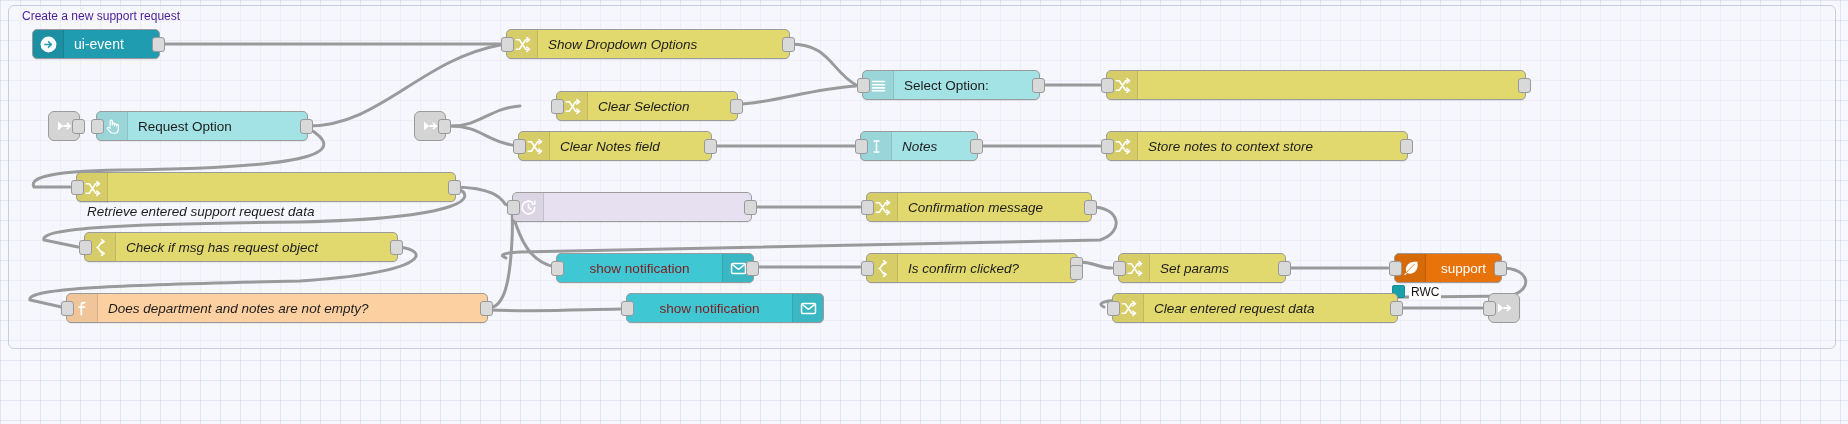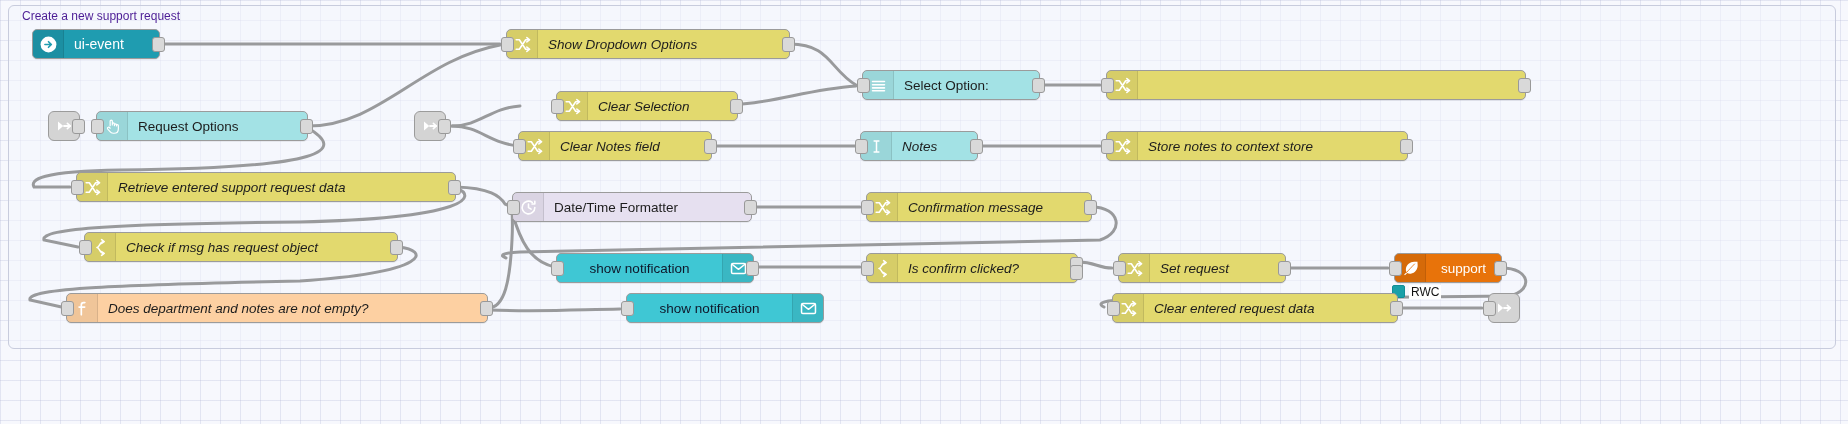--- a/index.html
+++ b/index.html
@@ -94,21 +94,21 @@
   
   .c-change  {background:#e2d96e;}
   .c-switch  {background:#e2d96e;text-align:center;}
   .c-function{background:#fdd0a2;}
   .c-ui      {background:#a3e2e5;}
   .c-uievent {background:#1f9cb0;}
   .c-notify  {background:#3fc7d4;}
   .c-date    {background:#e6e0f0;}
   .c-sqlite  {background:#e8730a;}
   .c-uievent .lbl{color:#fff;font-size:14px;}
-  .c-notify  .lbl{color:#0f172a;}
+  .c-notify  .lbl{color:#7f1d1d;}
   .c-sqlite  .lbl{color:#fff;}
   .c-uievent .ico,.c-notify .ico,.c-sqlite .ico{background:rgba(0,0,0,.08);}
 
   
   .port{
     position:absolute;
     width:11px;height:13px;
     background:#d9d9d9;
     border:1px solid #999;
     border-radius:3px;
@@ -227,21 +227,21 @@
     <span class="port out"></span>
   </div>
 
   <div class="node c-ui" style="left:96px;top:111px;width:212px;">
     <span class="port in"></span>
     <span class="ico">
       <svg class="g" width="19" height="19" viewBox="0 0 24 24">
         <path d="M9 11V5.4a1.4 1.4 0 112.8 0V10m0-1.2a1.3 1.3 0 112.6 0V11m0-1a1.3 1.3 0 112.6 0v1.4m0-.6a1.2 1.2 0 112.4 0v4.3c0 3.2-2.2 5.4-5.3 5.4h-1.4c-2 0-3-.8-4.1-2.4L6 15.2c-.6-.9-.3-1.8.5-2.2.7-.4 1.5-.2 2 .5l.5.8" fill="none" stroke="#fff" stroke-width="1.5" stroke-linecap="round" stroke-linejoin="round"></path>
       </svg>
     </span>
-    <span class="lbl">Request Options</span>
+    <span class="lbl">Request Option</span>
     <span class="port out"></span>
   </div>
 
   <div class="node c-change" style="left:506px;top:29px;width:284px;">
     <span class="port in"></span>
     <span class="ico">
       <svg class="g" width="19" height="19" viewBox="0 0 24 24">
         <path d="M4 6h4l8 12h4M4 18h4l8-12h4" fill="none" stroke="#fff" stroke-width="2" stroke-linecap="round" stroke-linejoin="round"></path>
         <path d="M17.5 3.2L21 6l-3.5 2.8M17.5 15.2L21 18l-3.5 2.8" fill="none" stroke="#fff" stroke-width="2" stroke-linecap="round" stroke-linejoin="round"></path>
       </svg>
@@ -321,21 +321,21 @@
     <span class="ico">
       <svg class="g" width="19" height="19" viewBox="0 0 24 24">
         <path d="M4 6h4l8 12h4M4 18h4l8-12h4" fill="none" stroke="#fff" stroke-width="2" stroke-linecap="round" stroke-linejoin="round"></path>
         <path d="M17.5 3.2L21 6l-3.5 2.8M17.5 15.2L21 18l-3.5 2.8" fill="none" stroke="#fff" stroke-width="2" stroke-linecap="round" stroke-linejoin="round"></path>
       </svg>
     </span>
     <span class="lbl italic">Store notes to context store</span>
     <span class="port out"></span>
   </div>
 
-  <div class="node c-change" style="left:76px;top:172px;width:380px;">
+  <div class="node c-change" style="left:76px;top:172px;width:380px;flex-direction:column;">
     <span class="port in"></span>
     <span class="ico">
       <svg class="g" width="19" height="19" viewBox="0 0 24 24">
         <path d="M4 6h4l8 12h4M4 18h4l8-12h4" fill="none" stroke="#fff" stroke-width="2" stroke-linecap="round" stroke-linejoin="round"></path>
         <path d="M17.5 3.2L21 6l-3.5 2.8M17.5 15.2L21 18l-3.5 2.8" fill="none" stroke="#fff" stroke-width="2" stroke-linecap="round" stroke-linejoin="round"></path>
       </svg>
     </span>
     <span class="lbl italic">Retrieve entered support request data</span>
     <span class="port out"></span>
   </div>
@@ -365,21 +365,20 @@
 
   <div class="node c-date" style="left:512px;top:192px;width:240px;">
     <span class="port in"></span>
     <span class="ico">
       <svg class="g" width="19" height="19" viewBox="0 0 24 24">
         <path d="M20 12a8 8 0 11-3.2-6.4" fill="none" stroke="#fff" stroke-width="2" stroke-linecap="round"></path>
         <path d="M12 7.5V12l3.3 2" fill="none" stroke="#fff" stroke-width="2" stroke-linecap="round" stroke-linejoin="round"></path>
         <path d="M20 4v3.6h-3.6" fill="none" stroke="#fff" stroke-width="2" stroke-linecap="round" stroke-linejoin="round"></path>
       </svg>
     </span>
-    <span class="lbl">Date/Time Formatter</span>
     <span class="port out"></span>
   </div>
 
   <div class="node c-change" style="left:866px;top:192px;width:226px;">
     <span class="port in"></span>
     <span class="ico">
       <svg class="g" width="19" height="19" viewBox="0 0 24 24">
         <path d="M4 6h4l8 12h4M4 18h4l8-12h4" fill="none" stroke="#fff" stroke-width="2" stroke-linecap="round" stroke-linejoin="round"></path>
         <path d="M17.5 3.2L21 6l-3.5 2.8M17.5 15.2L21 18l-3.5 2.8" fill="none" stroke="#fff" stroke-width="2" stroke-linecap="round" stroke-linejoin="round"></path>
       </svg>
@@ -425,21 +424,21 @@
   </div>
 
   <div class="node c-change" style="left:1118px;top:253px;width:168px;">
     <span class="port in"></span>
     <span class="ico">
       <svg class="g" width="19" height="19" viewBox="0 0 24 24">
         <path d="M4 6h4l8 12h4M4 18h4l8-12h4" fill="none" stroke="#fff" stroke-width="2" stroke-linecap="round" stroke-linejoin="round"></path>
         <path d="M17.5 3.2L21 6l-3.5 2.8M17.5 15.2L21 18l-3.5 2.8" fill="none" stroke="#fff" stroke-width="2" stroke-linecap="round" stroke-linejoin="round"></path>
       </svg>
     </span>
-    <span class="lbl italic">Set request</span>
+    <span class="lbl italic">Set params</span>
     <span class="port out"></span>
   </div>
 
   <div class="node c-sqlite" style="left:1394px;top:253px;width:108px;">
     <span class="port in"></span>
     <span class="ico">
       <svg class="g" width="19" height="19" viewBox="0 0 24 24">
         <path d="M17.8 3.6c-5.5-.6-11 3.2-11.6 8.7-.2 1.9.2 3.3.8 4.4L4 19.6l1 1 2.9-2.9c1.1.7 2.5 1 4.4.8 5.5-.6 9.3-6.1 8.7-11.6-.1-1-.2-2.3-.2-3.3z" fill="#fff"></path>
         <path d="M6.9 17.1c2.6-2.8 6.3-6.8 10.2-10.8" fill="none" stroke="#e8730a" stroke-width="1.1" stroke-linecap="round"></path>
       </svg>

